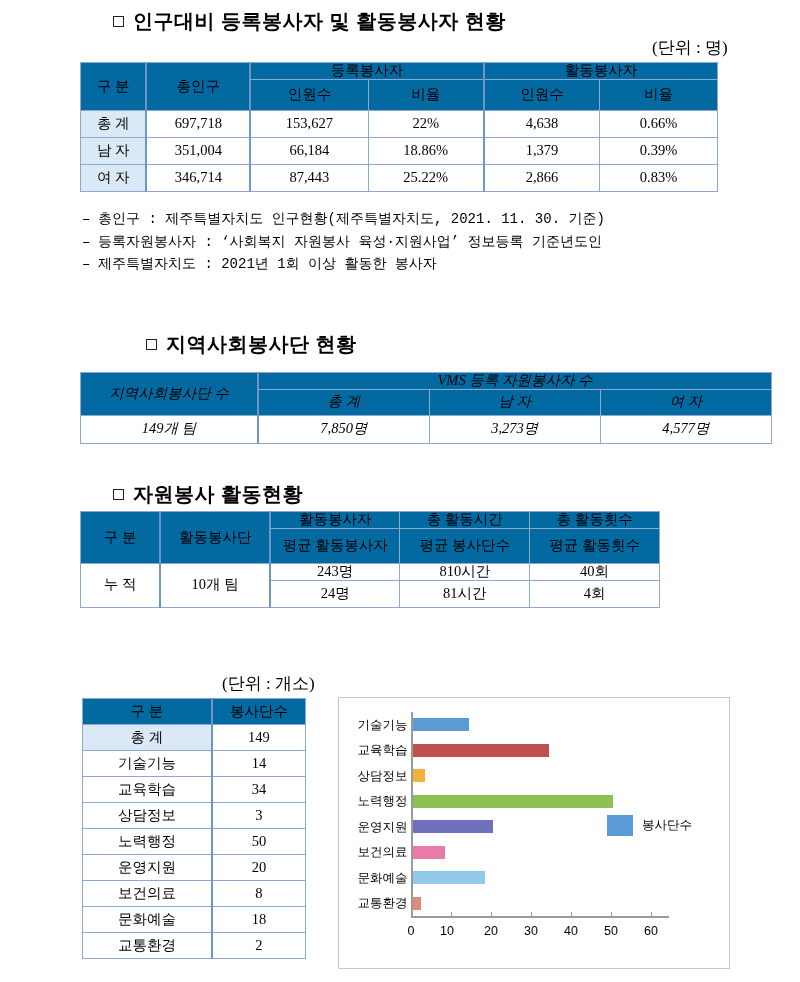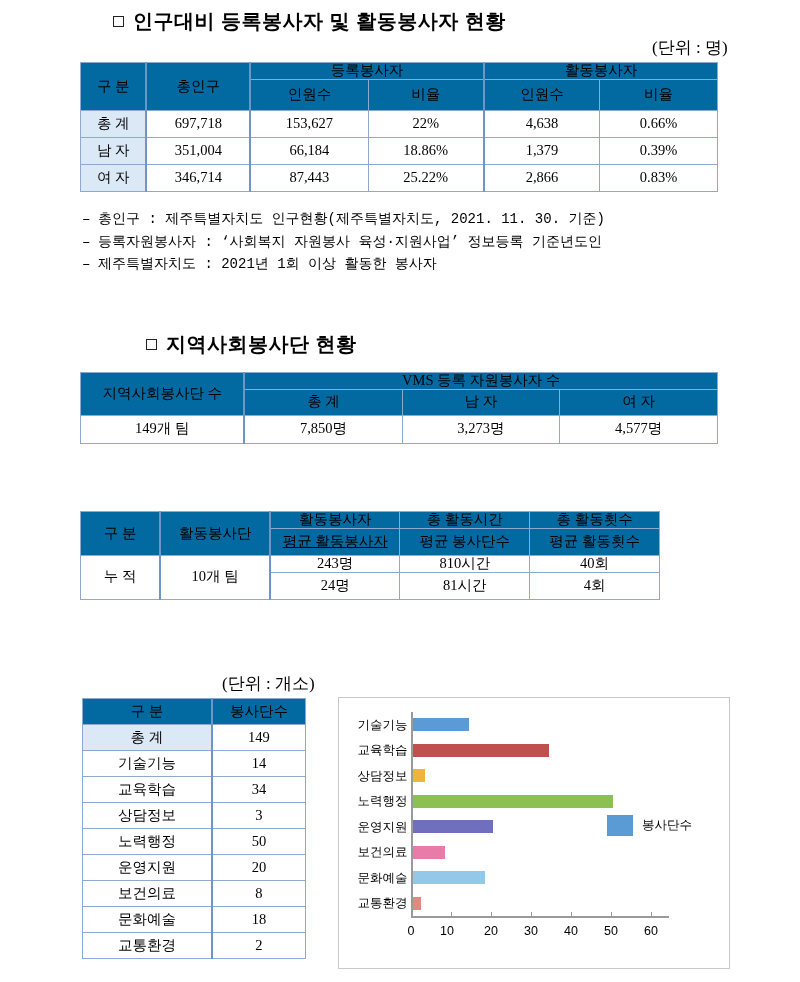--- a/index.html
+++ b/index.html
@@ -167,21 +167,21 @@
   <div class="notes" style="left:82px; top:208px;">
     <span class="n"><span class="dash">–</span><span>총인구 : 제주특별자치도 인구현황(제주특별자치도, 2021. 11. 30. 기준)</span></span>
     <span class="n"><span class="dash">–</span><span>등록자원봉사자 : ‘사회복지 자원봉사 육성·지원사업’ 정보등록 기준년도인</span></span>
     <span class="n"><span class="dash">–</span><span>제주특별자치도 : 2021년 1회 이상 활동한 봉사자</span></span>
   </div>
 
   <div class="sec-head" style="left:78px; top:331px;margin-left:33px;">
     <span class="box"></span><span>지역사회봉사단 현황</span>
   </div>
 
-  <table class="grid" style="left:80px; top:372px; width:638px;">
+  <table class="grid" style="left:80px; top:372px; width:692px;font-style:italic;">
     <colgroup>
         <col style="width:164px">
         <col style="width:158px">
         <col style="width:158px">
         <col style="width:158px">
       </colgroup>
     <tbody>
         <tr class="topline">
       <td class="hdr thick-r" rowspan="2" style="height:30px;">지역사회봉사단 수</td>
       <td class="hdr" colspan="3">VMS 등록 자원봉사자 수</td>
@@ -193,39 +193,42 @@
     </tr>
     <tr class="thick-b">
       <td class="thick-r" style="height:28px;margin-left:35px;">149개 팀</td>
       <td>7,850명</td>
       <td>3,273명</td>
       <td>4,577명</td>
     </tr>
   </tbody>
     </table>
 
+  <div class="sec-head" style="left:78px; top:481px;">
+    <span class="box"></span><span>자원봉사 활동현황</span>
+  </div>
 
   <table class="grid" style="left:80px; top:511px; width:580px;">
     <colgroup>
         <col style="width:80px">
         <col style="width:110px">
         <col style="width:130px">
         <col style="width:130px">
         <col style="width:130px">
       </colgroup>
     <tbody>
         <tr class="topline">
       <td class="hdr thick-r" rowspan="2" style="height:28px;">구 분</td>
       <td class="hdr thick-r" rowspan="2">활동봉사단</td>
       <td class="hdr">활동봉사자</td>
       <td class="hdr">총 활동시간</td>
       <td class="hdr">총 활동횟수</td>
     </tr>
     <tr class="thick-b">
-      <td class="hdr" style="height:27px;text-decoration:underline;">평균 활동봉사자</td>
+      <td class="hdr" style="height:35px;">평균 활동봉사자</td>
       <td class="hdr">평균 봉사단수</td>
       <td class="hdr">평균 활동횟수</td>
     </tr>
     <tr>
       <td class="thick-r" rowspan="2" style="height:27px;">누 적</td>
       <td class="thick-r" rowspan="2">10개 팀</td>
       <td>243명</td>
       <td>810시간</td>
       <td>40회</td>
     </tr>

